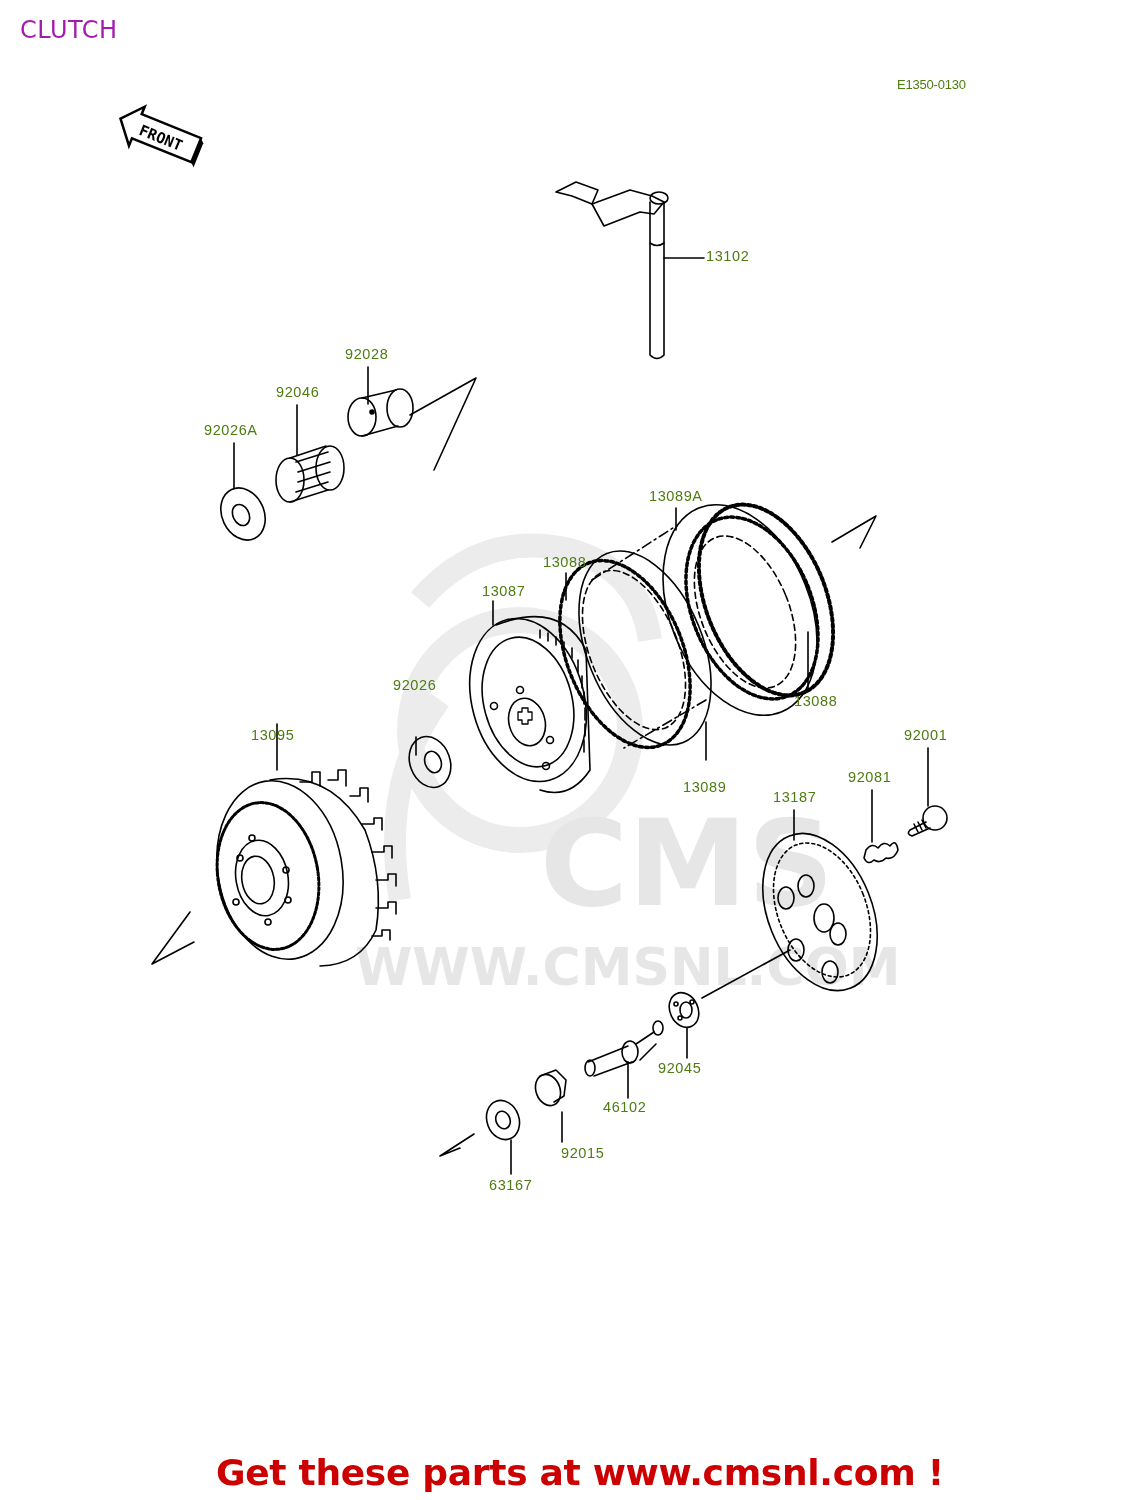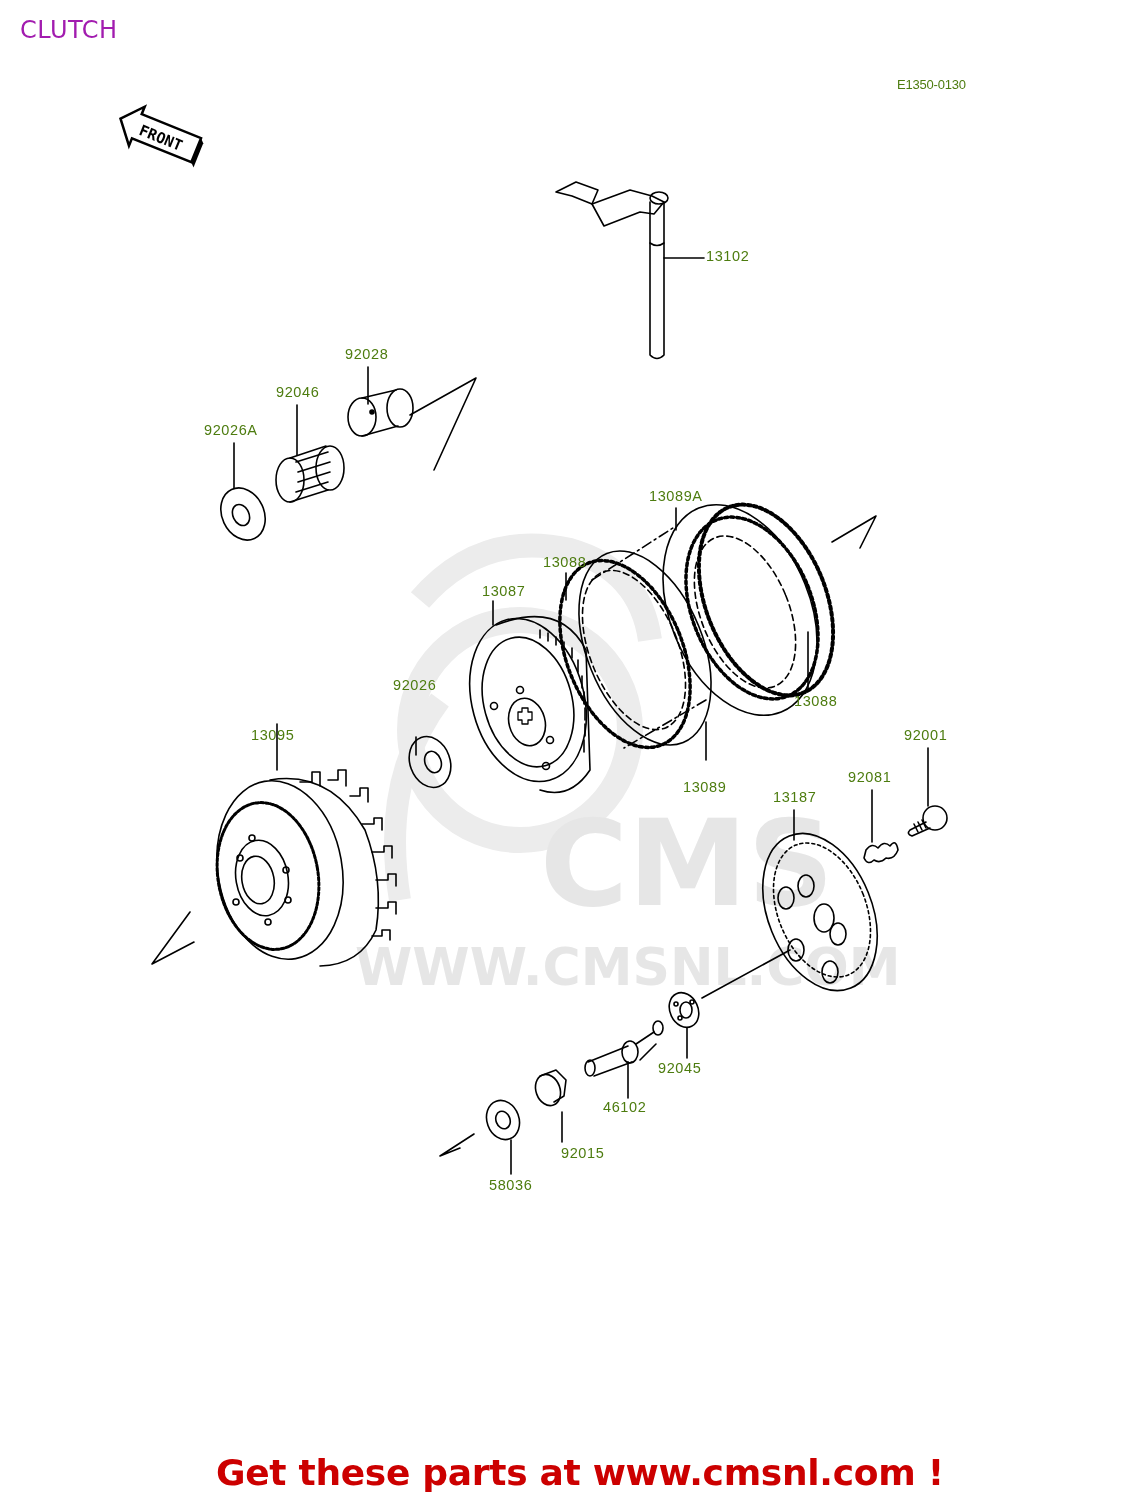--- a/index.html
+++ b/index.html
@@ -189,15 +189,15 @@
 <div class="part-label" style="left:794px;top:693px;">13088</div>
 <div class="part-label" style="left:251px;top:703px;margin-top:24px;">13095</div>
 <div class="part-label" style="left:393px;top:677px;">92026</div>
 <div class="part-label" style="left:904px;top:727px;">92001</div>
 <div class="part-label" style="left:683px;top:763px;margin-top:16px;">13089</div>
 <div class="part-label" style="left:848px;top:769px;">92081</div>
 <div class="part-label" style="left:773px;top:789px;">13187</div>
 <div class="part-label" style="left:658px;top:1060px;">92045</div>
 <div class="part-label" style="left:603px;top:1099px;">46102</div>
 <div class="part-label" style="left:537px;top:1145px;margin-left:24px;">92015</div>
-<div class="part-label" style="left:489px;top:1177px;">58036</div>
+<div class="part-label" style="left:489px;top:1177px;">63167</div>
 
 <a class="footer-cta">Get these parts at www.cmsnl.com !</a>
 
 </body></html>

